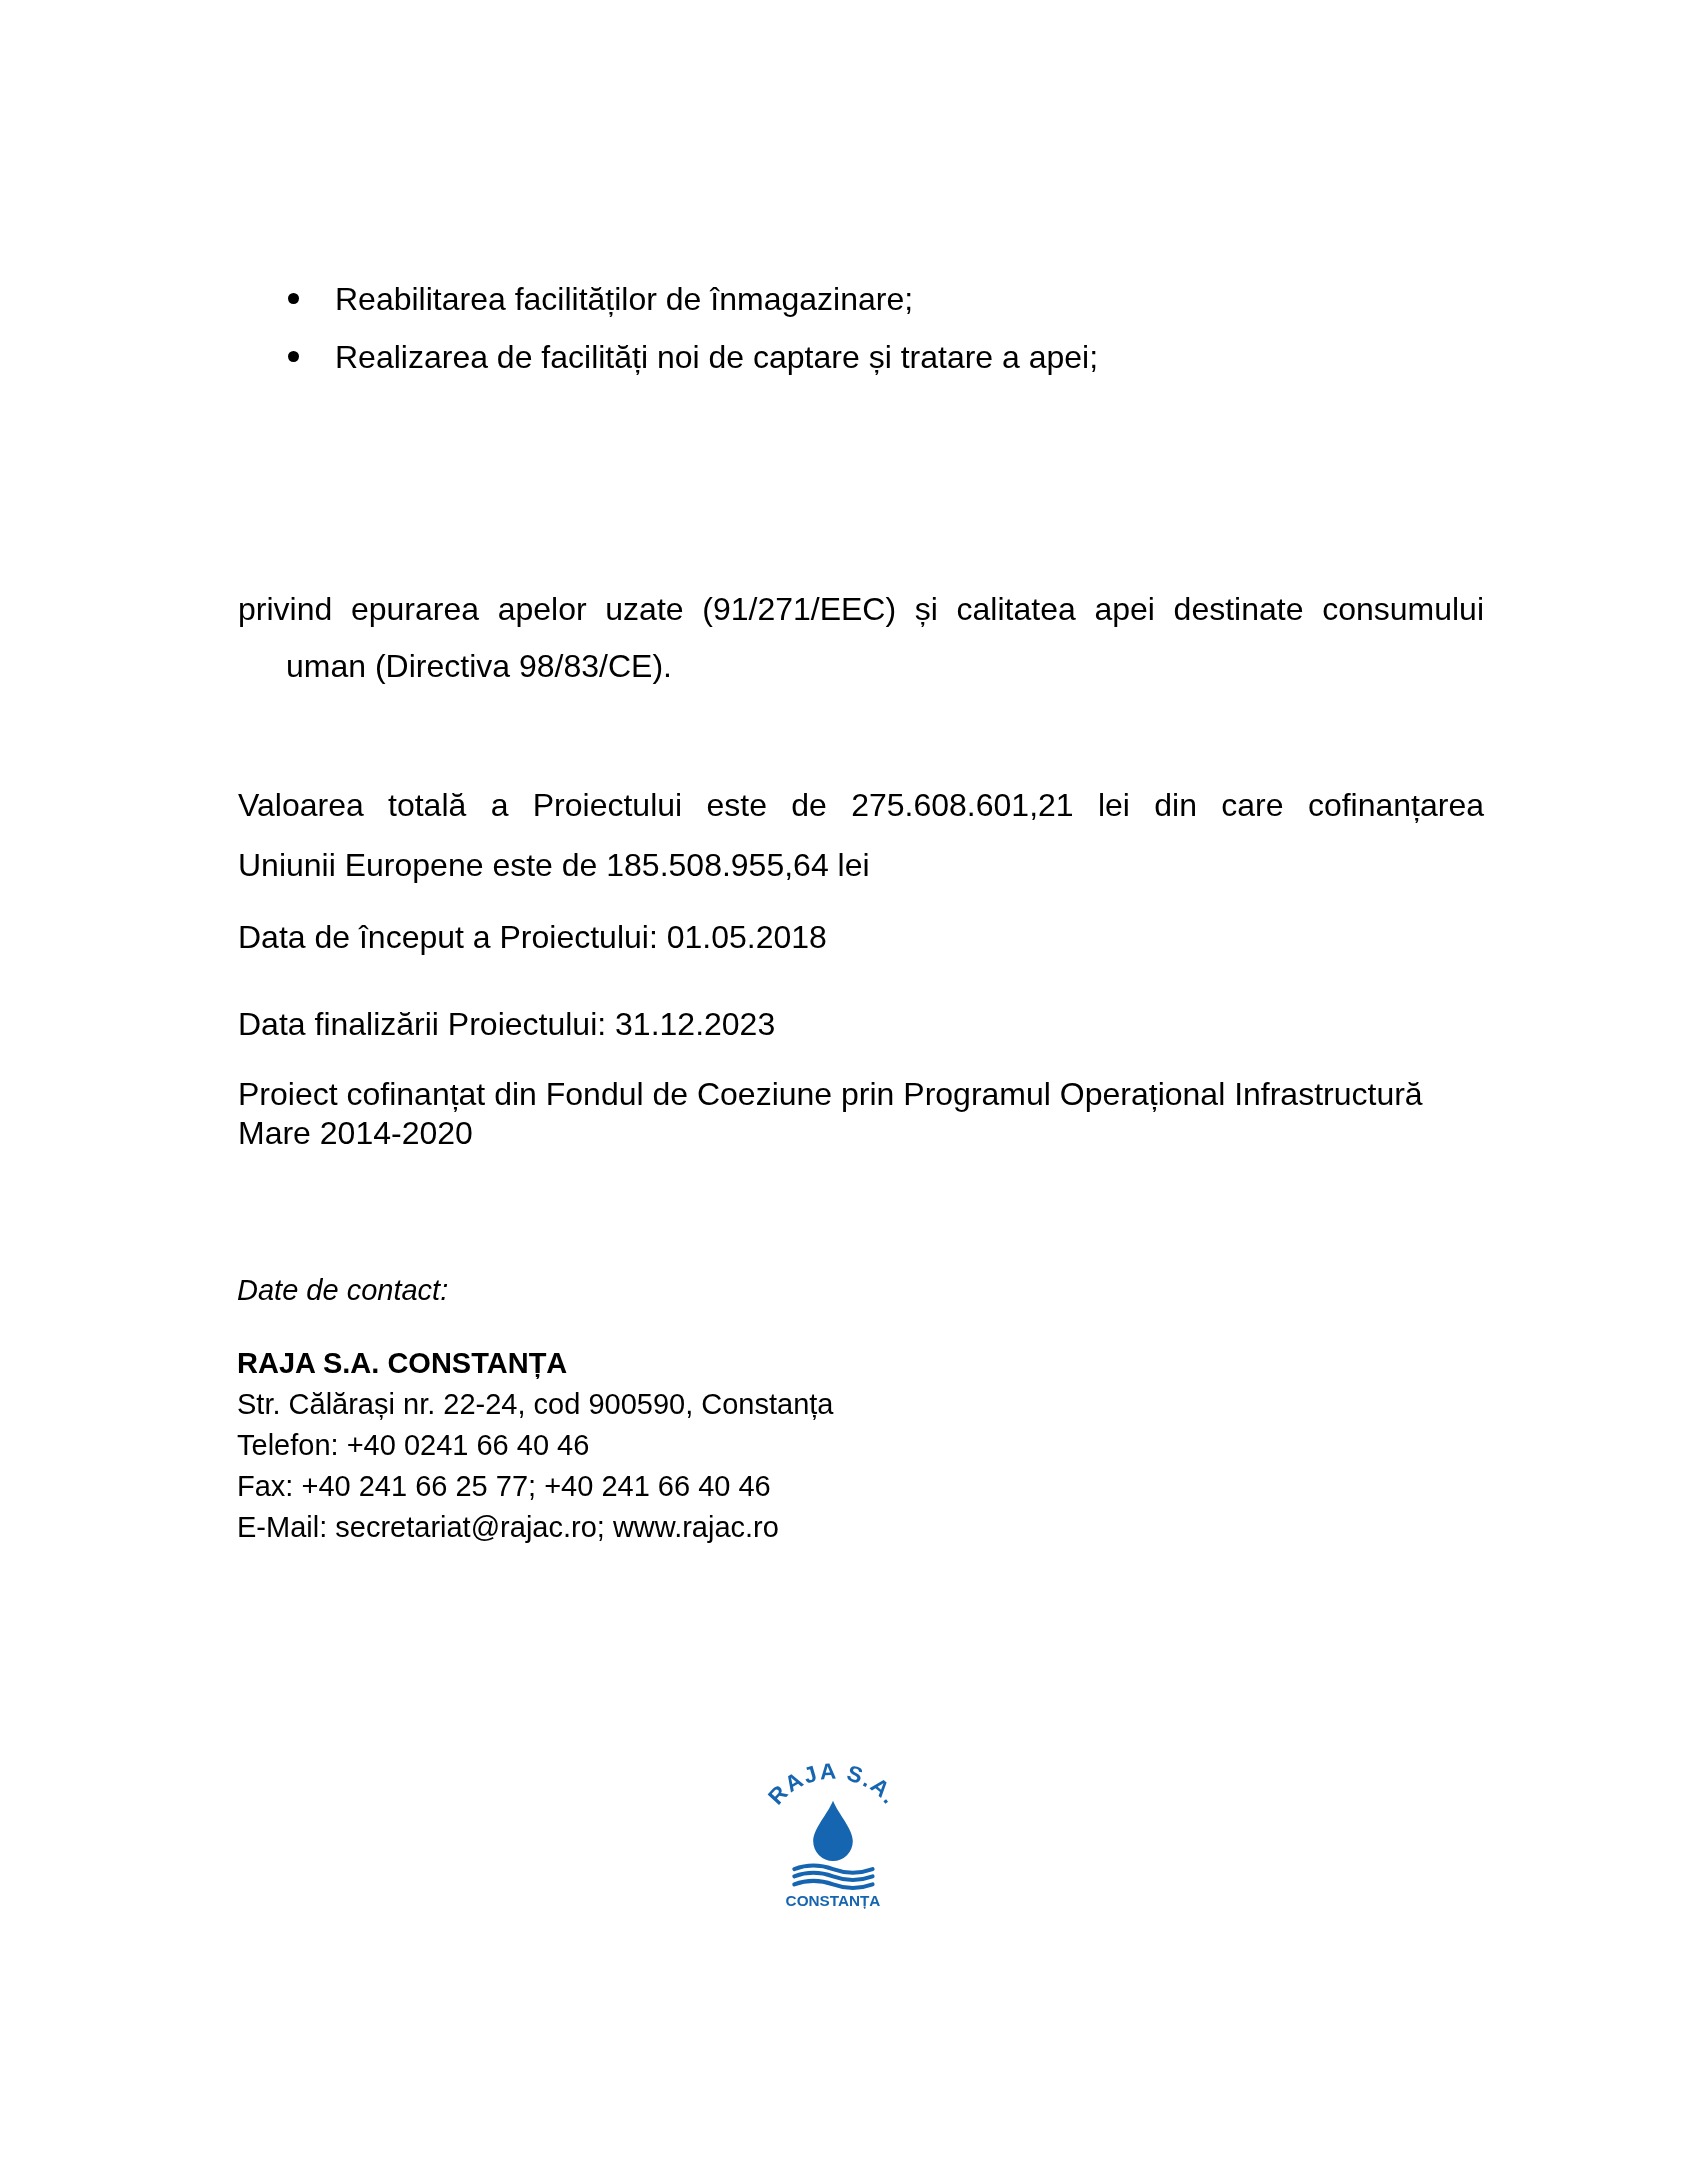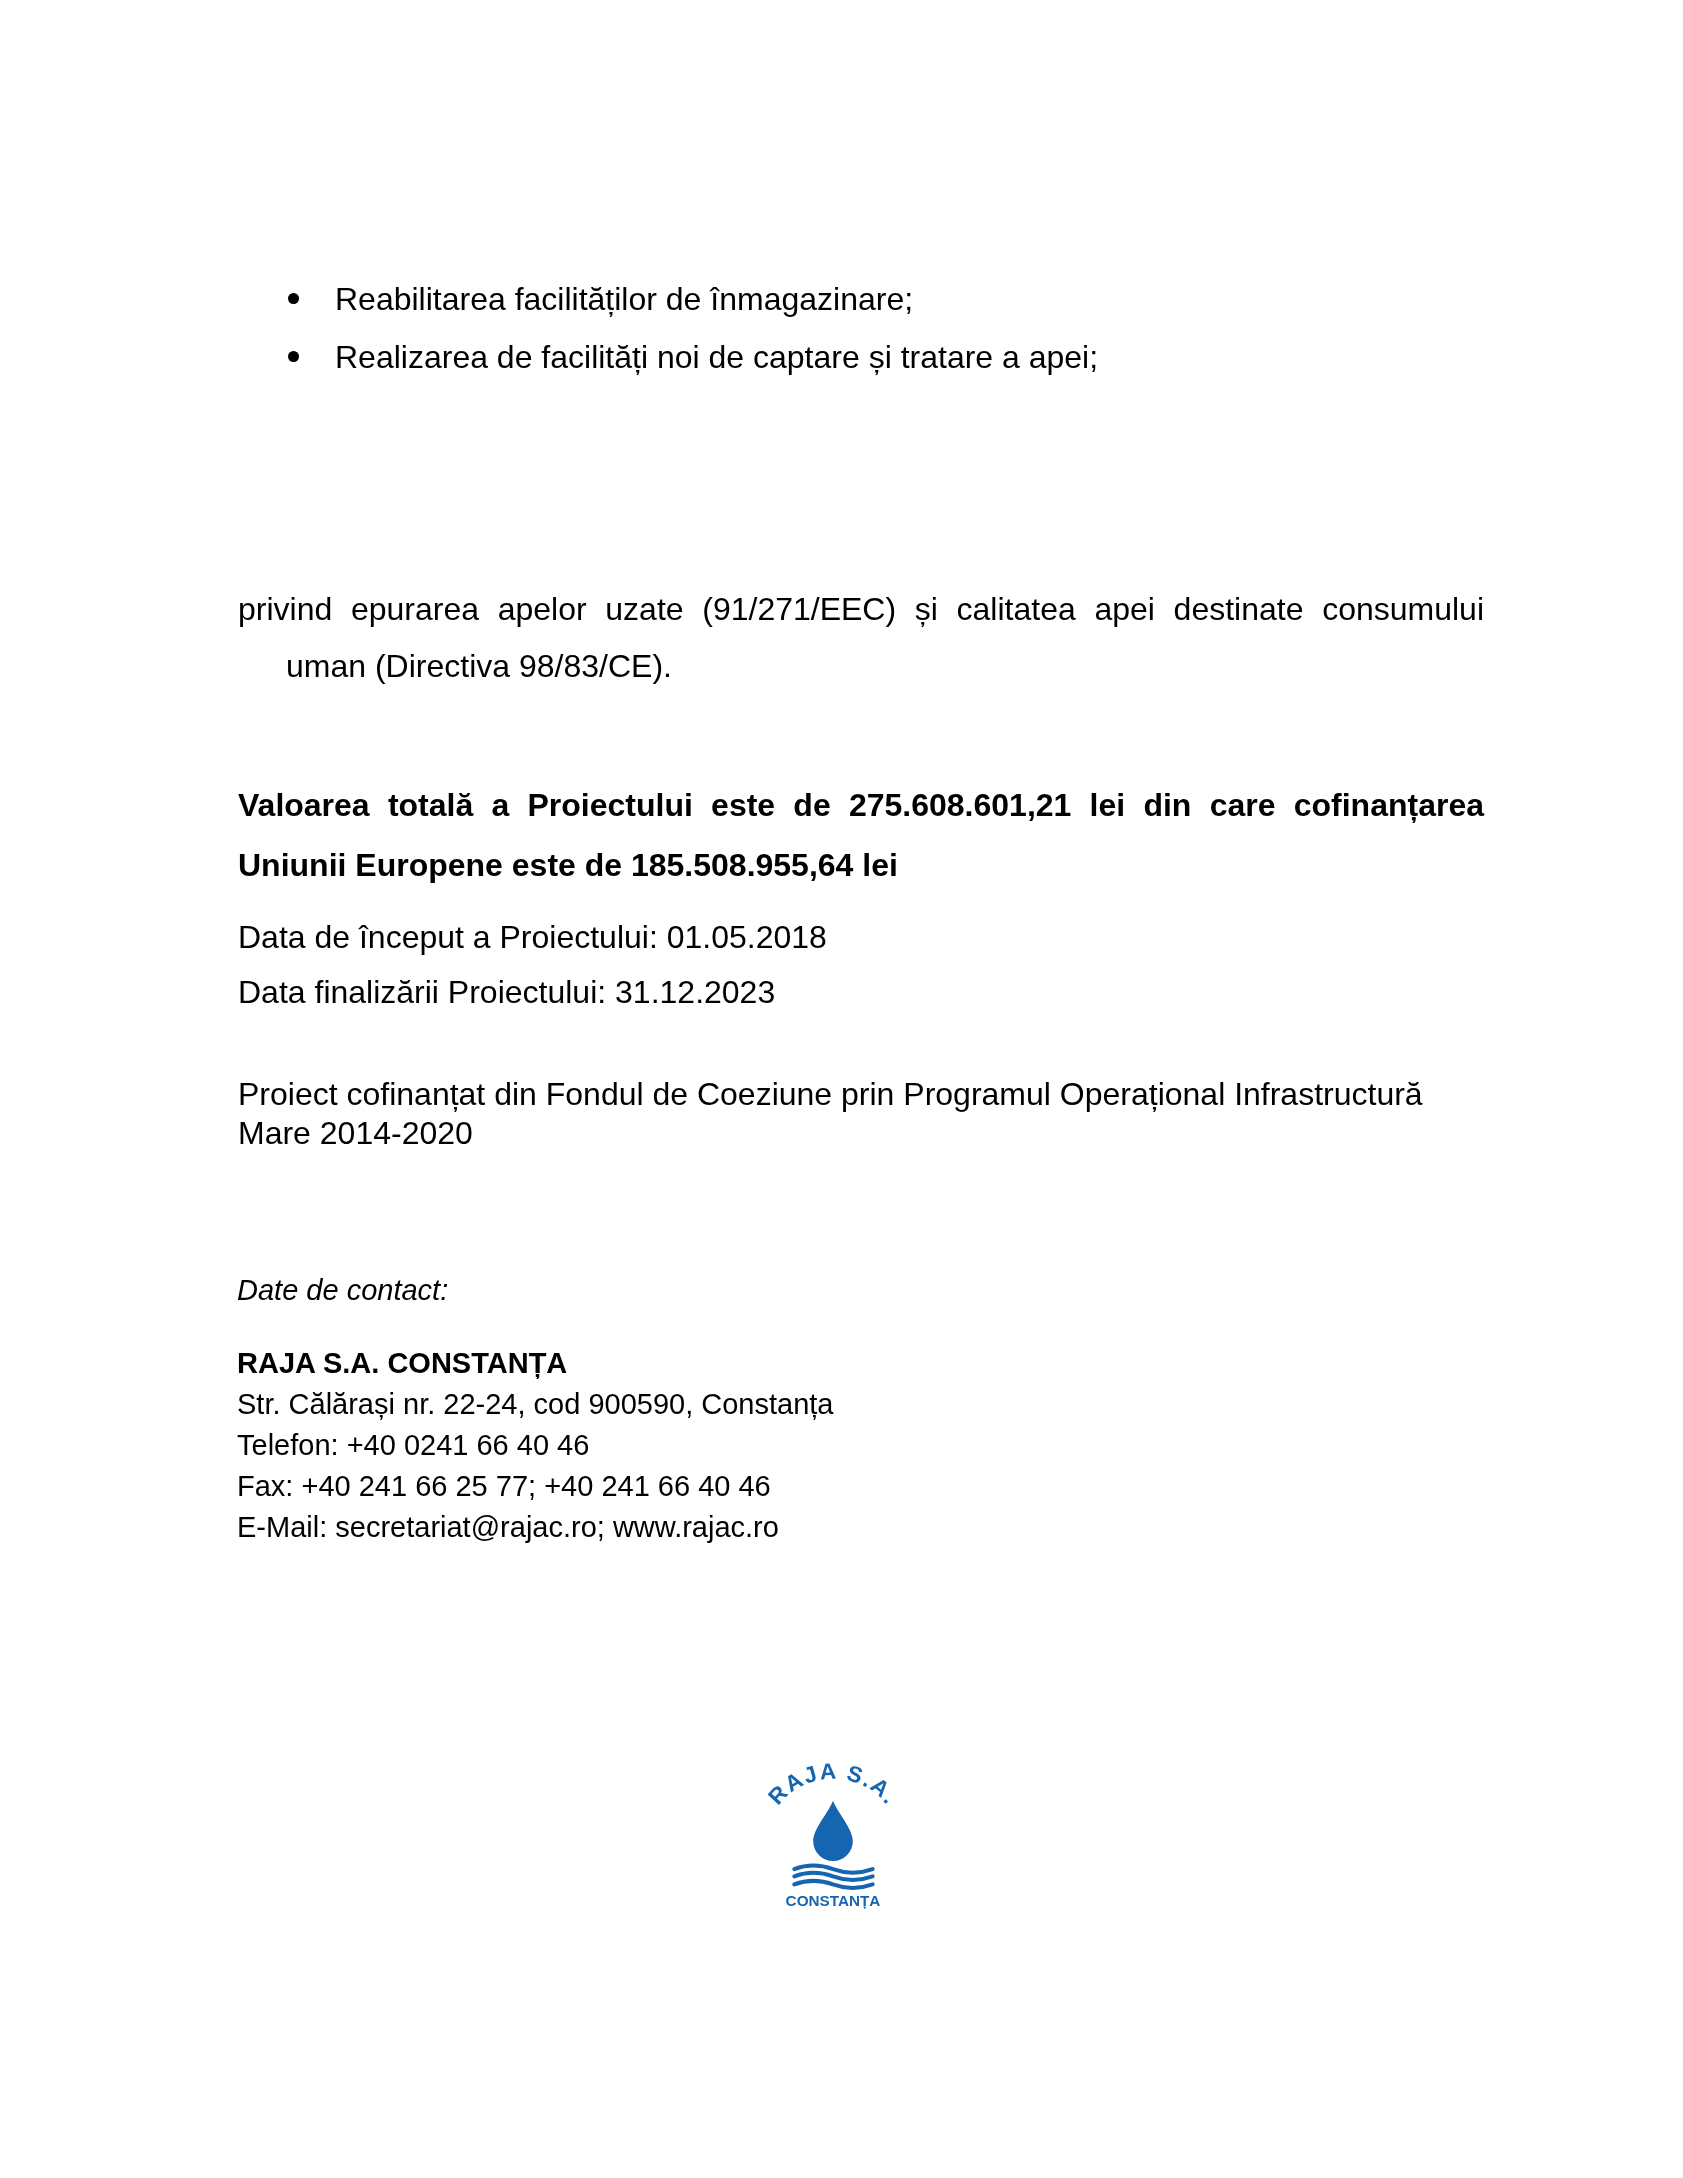--- a/index.html
+++ b/index.html
@@ -16,27 +16,27 @@
     position: absolute; left: 50px; top: 23.4px; width: 10.8px; height: 10.8px;
     border-radius: 50%; background: #000;
   }
   .bullet-item .first-line { display: block; text-align: justify; text-align-last: justify; }
 
   
   .para { left: 238px; width: 1246px; font-size: 32px; }
   .para-intro { top: 581px; line-height: 57px; }
   .para-intro .jl { display: block; text-align: justify; text-align-last: justify; white-space: nowrap; }
   .para-intro .jl-last { display: block; text-align: left; margin-left: 48px; }
-  .para-value { top: 775px; line-height: 60px; font-weight: bold; }
+  .para-value { top: 775px; line-height: 60px; font-weight: normal; }
   .para-value .jl { display: block; text-align: justify; text-align-last: justify; }
   .para-value .jl-last { display: block; }
 
   .date-line { left: 238px; font-size: 32px; line-height: 40px; }
   .date-start { top: 917px; }
-  .date-end { top: 972px; }
+  .date-end { top: 1004px; }
   .cofin { left: 238px; top: 1075px; font-size: 32px; line-height: 39px; width: 1260px; }
 
   
   .contact { left: 237px; top: 1270px; font-size: 29px; line-height: 41px; }
   .contact .italic { font-style: italic; }
   .contact .bold { font-weight: bold; margin-top: 32px; }
 
   
   .logo { left: 761px; top: 1760px; width: 144px; height: 158px; }
 </style>

